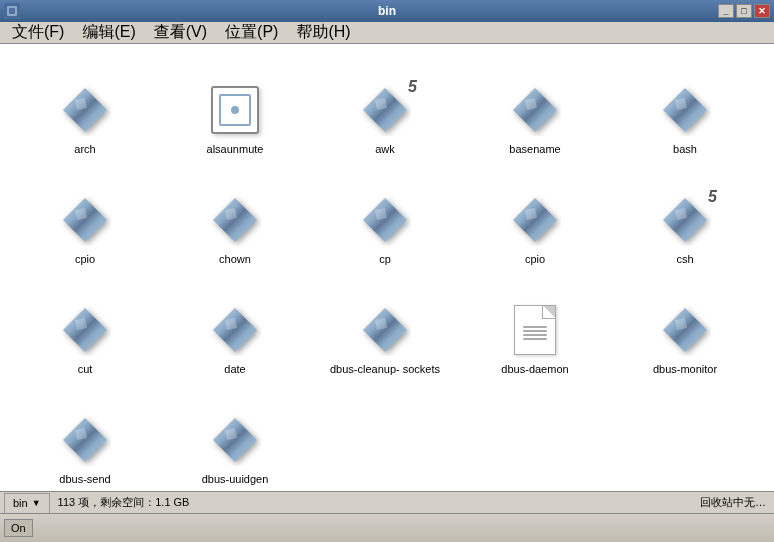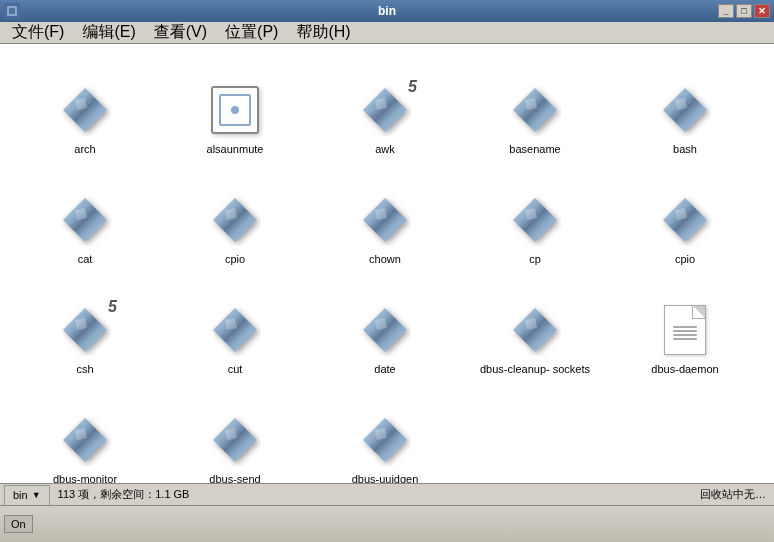--- a/index.html
+++ b/index.html
@@ -233,21 +233,21 @@
     }
     .statusbar-right {
       margin-left: auto;
       font-size: 11px;
       padding: 0 4px;
     }
 
     
     .taskbar {
       background: linear-gradient(to bottom, #d4d0c8, #c0bbb0);
-      height: 37px;
+      height: 29px;
       border-top: 1px solid #888;
       display: flex;
       align-items: center;
       padding: 0 4px;
       flex-shrink: 0;
     }
     .taskbar-on {
       font-size: 11px;
       padding: 2px 6px;
       background: #c0bbb0;
@@ -362,38 +362,20 @@
             <polygon points="26,4 48,26 26,48 4,26" fill="url(#dg4)" filter="drop-shadow(2px 2px 3px rgba(0,0,0,0.4))"></polygon>
             <polygon points="16,16 26,14 28,24 18,26" fill="rgba(255,255,255,0.25)"></polygon>
           </svg>
         </div>
         <div class="file-label">bash</div>
       </div>
       <div class="file-item">
         <div class="file-icon-wrapper">
           <svg width="52" height="52" viewBox="0 0 52 52">
             <defs>
-              <linearGradient id="dg5" x1="0%" y1="0%" x2="100%" y2="100%">
-                <stop offset="0%" stop-color="#d0dce8"></stop>
-                <stop offset="35%" stop-color="#8aaac8"></stop>
-                <stop offset="50%" stop-color="#607898"></stop>
-                <stop offset="65%" stop-color="#8aaac8"></stop>
-                <stop offset="100%" stop-color="#b8ccd8"></stop>
-              </linearGradient>
-            </defs>
-            <polygon points="26,4 48,26 26,48 4,26" fill="url(#dg5)" filter="drop-shadow(2px 2px 3px rgba(0,0,0,0.4))"></polygon>
-            <polygon points="16,16 26,14 28,24 18,26" fill="rgba(255,255,255,0.25)"></polygon>
-          </svg>
-        </div>
-        <div class="file-label">cat</div>
-      </div>
-      <div class="file-item">
-        <div class="file-icon-wrapper">
-          <svg width="52" height="52" viewBox="0 0 52 52">
-            <defs>
               <linearGradient id="dg6" x1="0%" y1="0%" x2="100%" y2="100%">
                 <stop offset="0%" stop-color="#d0dce8"></stop>
                 <stop offset="35%" stop-color="#8aaac8"></stop>
                 <stop offset="50%" stop-color="#607898"></stop>
                 <stop offset="65%" stop-color="#8aaac8"></stop>
                 <stop offset="100%" stop-color="#b8ccd8"></stop>
               </linearGradient>
             </defs>
             <polygon points="26,4 48,26 26,48 4,26" fill="url(#dg6)" filter="drop-shadow(2px 2px 3px rgba(0,0,0,0.4))"></polygon>
             <polygon points="16,16 26,14 28,24 18,26" fill="rgba(255,255,255,0.25)"></polygon>

